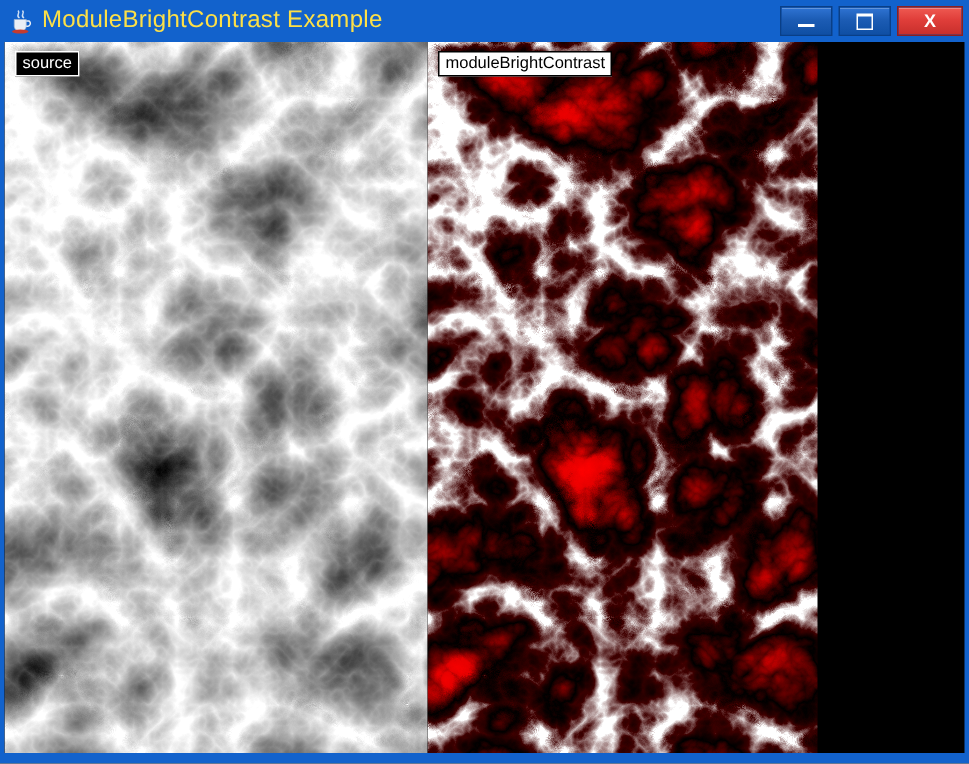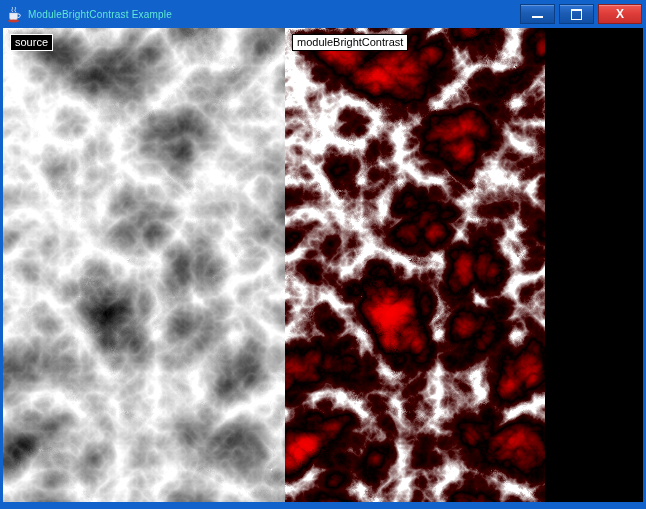--- a/index.html
+++ b/index.html
@@ -17,21 +17,21 @@
   
   .titlebar {
     height: 28px; flex: 0 0 28px;
     display: flex; align-items: center;
     padding: 0 4px 0 7px;
     background: #1262cc;
     user-select: none;
   }
   .app-icon { width: 15px; height: 17px; flex: 0 0 auto; display: block; }
   .title {
-    color: #5eead4; font-size: 10px; margin-left: 6px;
+    color: #fde047; font-size: 16px; margin-left: 6px;
     letter-spacing: 0.2px;
     white-space: nowrap;
   }
   .controls { margin-left: auto; display: flex; gap: 4px; align-items: center; }
   .btn {
     width: 35px; height: 20px;
     box-sizing: border-box;
     display: flex; align-items: center; justify-content: center;
     border: 1px solid #0a3f86;
     background: linear-gradient(#2f74d4 0%, #1c5cb4 45%, #0f4fa4 100%);

